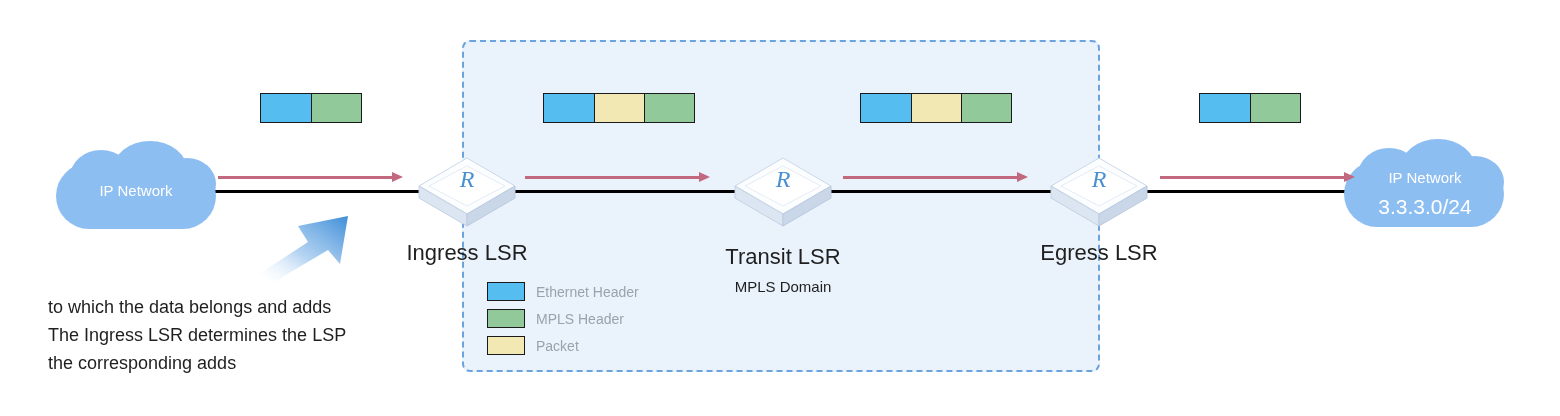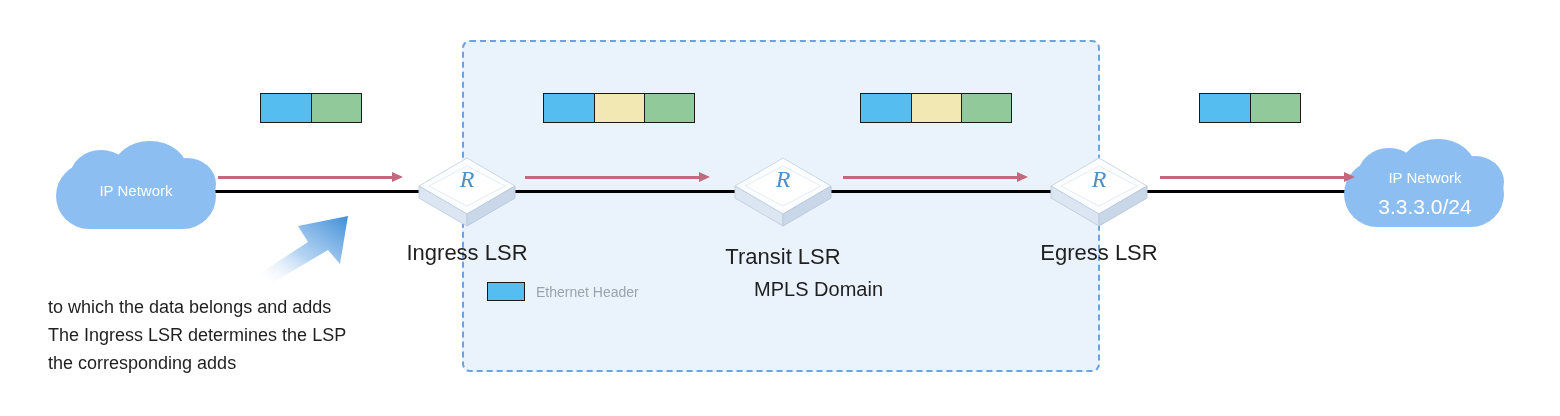--- a/index.html
+++ b/index.html
@@ -88,23 +88,23 @@
   
   .node-label{
     position:absolute;
     text-align:center;
     color:#1f1f1f;
     font-size:22px;
     white-space:nowrap;
   }
   .domain-label{
     position:absolute;
-    text-align:right;
-    color:#1f1f1f;
-    font-size:20px;
+    text-align:center;
+    color:#1f1f1f;
+    font-size:15px;
     white-space:nowrap;
   }
   .purpose{
     position:absolute;
     color:#1f1f1f;
     font-size:19px;
     white-space:nowrap;
   }
 
   
@@ -248,20 +248,28 @@
       </defs>
       <polygon points="4,64 56,30 46,14 96,4 88,52 76,38 22,70" fill="url(#bg1)"></polygon>
     </svg>
   </div>
 
   <div class="legend">
     <div class="legend-row">
       <div class="legend-swatch" style="background:#55bdf0;"></div>
       <div class="legend-text">Ethernet Header</div>
     </div>
+    <div class="legend-row">
+      <div class="legend-swatch" style="background:#92c99a;"></div>
+      <div class="legend-text">MPLS Header</div>
+    </div>
+    <div class="legend-row">
+      <div class="legend-swatch" style="background:#f2e8b4;"></div>
+      <div class="legend-text">Packet</div>
+    </div>
   </div>
 
   <div class="caption">
     <div>to which the data belongs and adds</div>
     <div>The Ingress LSR determines the LSP</div>
     <div>the corresponding adds</div>
   </div>
 
 </div>
 

